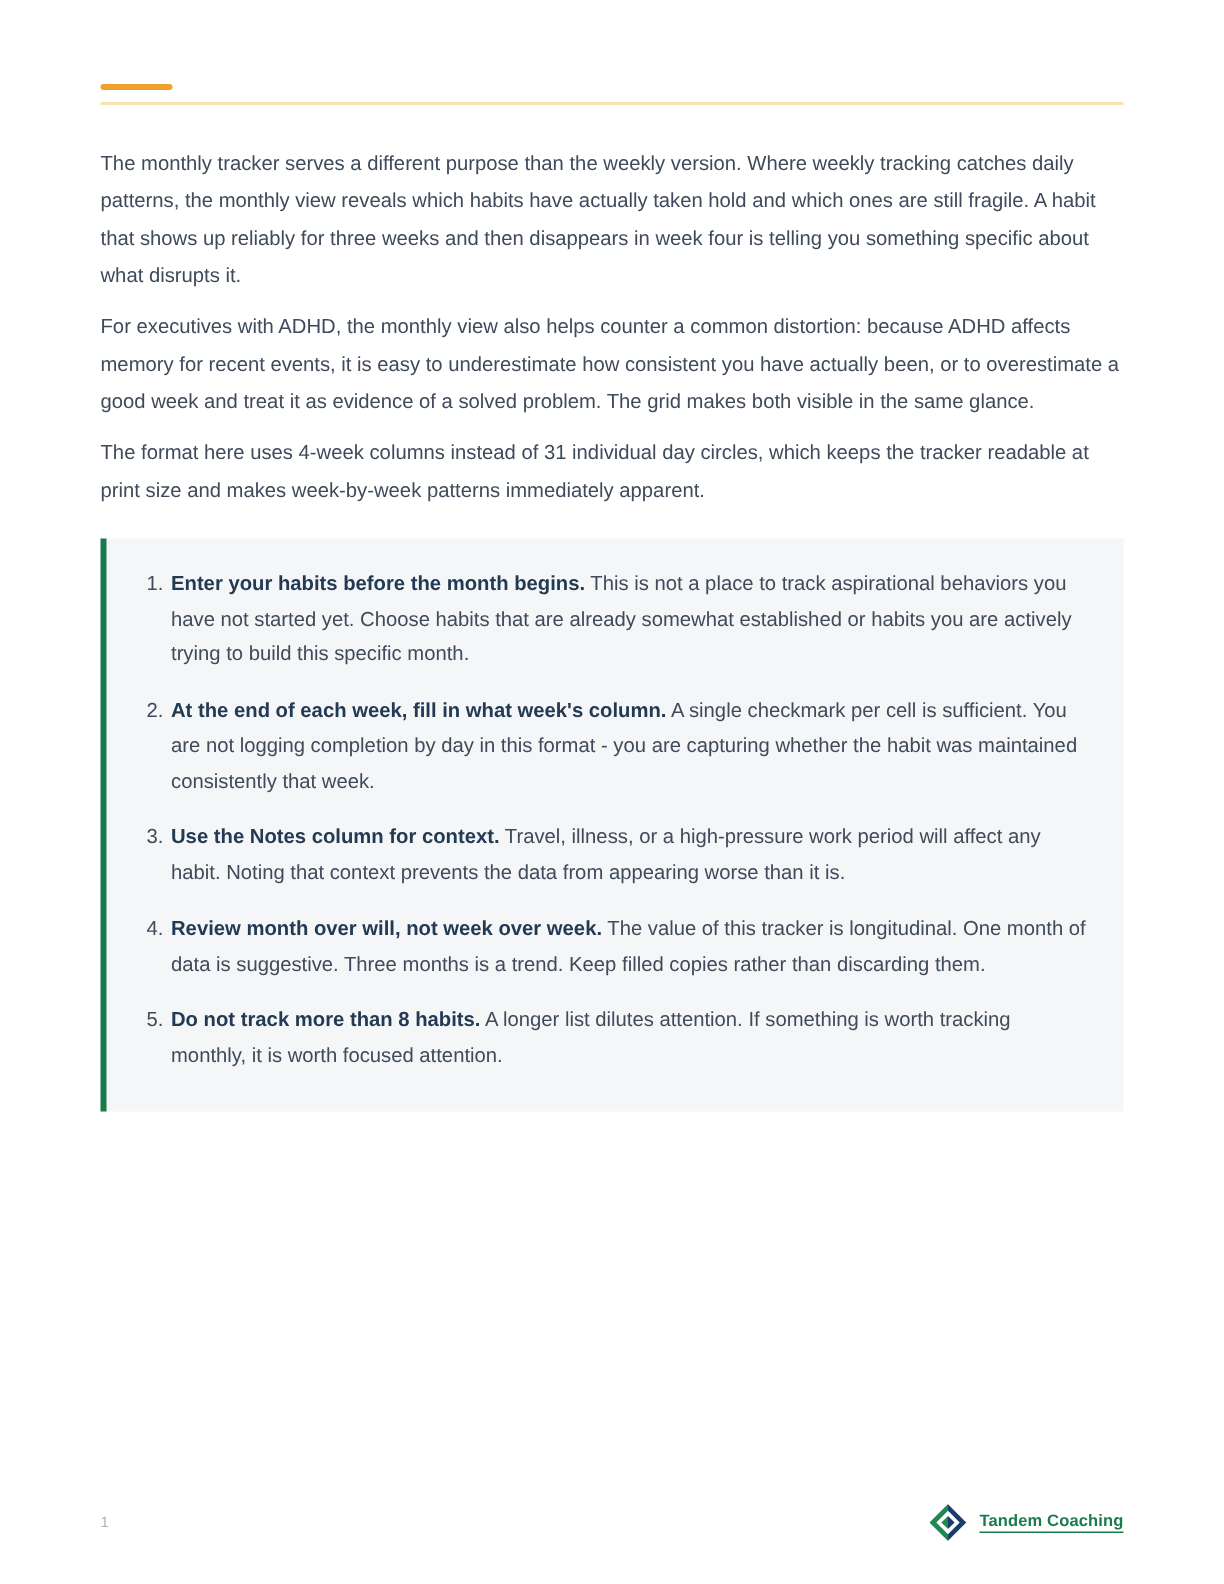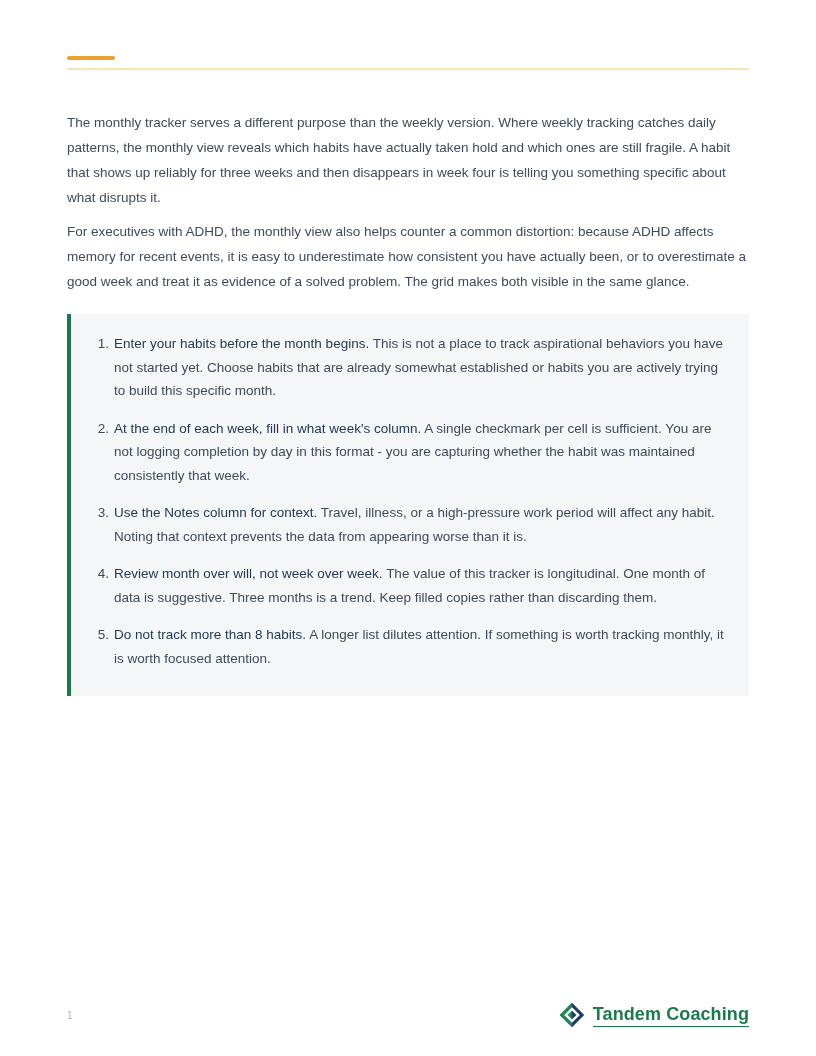--- a/index.html
+++ b/index.html
@@ -29,21 +29,21 @@
     line-height: 1.15;
     letter-spacing: -0.2px;
     color: #233a54;
   }
   .title-rule {
     margin-top: 8px;
     height: 2px;
     background: #f7e3b1;
   }
   p.intro {
-    margin-top: 40px;
+    margin-top: 26px;
     margin-bottom: 0;
     font-size: 13.5px;
     line-height: 25px;
     color: #3f4a5a;
   }
   p.intro + p.intro { margin-top: 9px; }
   p.intro.spaced { margin-top: 27px; }
   .callout {
     margin-top: 20px;
     background: #f5f6f7;
@@ -69,21 +69,21 @@
   }
   ol.callout-list li + li { margin-top: 14px; }
   .li-num {
     flex: 0 0 18px;
     text-align: right;
     margin-right: 5px;
     color: #3f4a5a;
   }
   .li-text { flex: 1; }
   .li-lead {
-    font-weight: 400;
+    font-weight: 700;
     color: #233a54;
   }
   .footer {
     position: absolute;
     left: 67px;
     right: 67px;
     bottom: 28px;
     display: flex;
     align-items: center;
     justify-content: space-between;
@@ -93,41 +93,42 @@
     color: #aeb3bb;
   }
   .brand {
     display: flex;
     align-items: center;
     gap: 8px;
     text-decoration: none;
     cursor: pointer;
   }
   .brand-name {
-    font-size: 18px;
+    font-size: 11px;
     font-weight: 700;
     color: #1a7c4b;
     border-bottom: 1.5px solid #1a7c4b;
     padding-bottom: 1px;
     letter-spacing: 0.1px;
   }
 </style>
 </head>
 <body>
 
 <div class="page">
   <div class="content">
 
     <div class="accent-bar"></div>
 
 
     <div class="title-rule"></div>
 
     <p class="intro">The monthly tracker serves a different purpose than the weekly version. Where weekly tracking catches daily patterns, the monthly view reveals which habits have actually taken hold and which ones are still fragile. A habit that shows up reliably for three weeks and then disappears in week four is telling you something specific about what disrupts it.</p>
     <p class="intro">For executives with ADHD, the monthly view also helps counter a common distortion: because ADHD affects memory for recent events, it is easy to underestimate how consistent you have actually been, or to overestimate a good week and treat it as evidence of a solved problem. The grid makes both visible in the same glance.</p>
+    <p class="intro spaced">The format here uses 4-week columns instead of 31 individual day circles, which keeps the tracker readable at print size and makes week-by-week patterns immediately apparent.</p>
 
     <div class="callout">
       <ol class="callout-list">
         <li>
           <span class="li-num">1.</span>
           <span class="li-text"><span class="li-lead">Enter your habits before the month begins.</span> <span>This is not a place to track aspirational behaviors you have not started yet. Choose habits that are already somewhat established or habits you are actively trying to build this specific month.</span></span>
         </li>
         <li>
           <span class="li-num">2.</span>
           <span class="li-text"><span class="li-lead">At the end of each week, fill in what week's column.</span> <span>A single checkmark per cell is sufficient. You are not logging completion by day in this format - you are capturing whether the habit was maintained consistently that week.</span></span>

